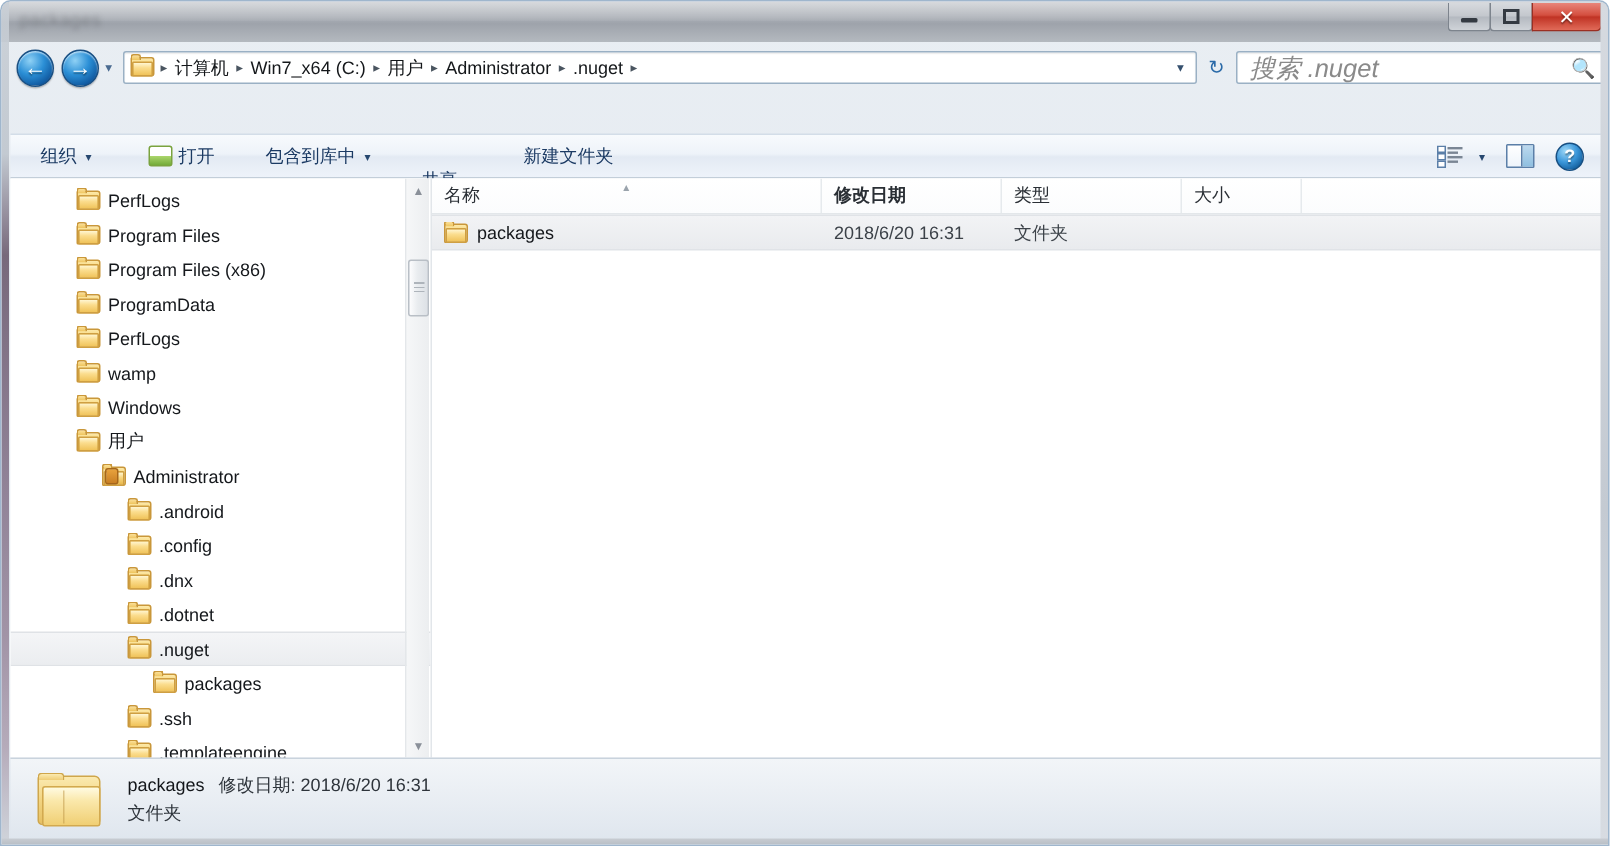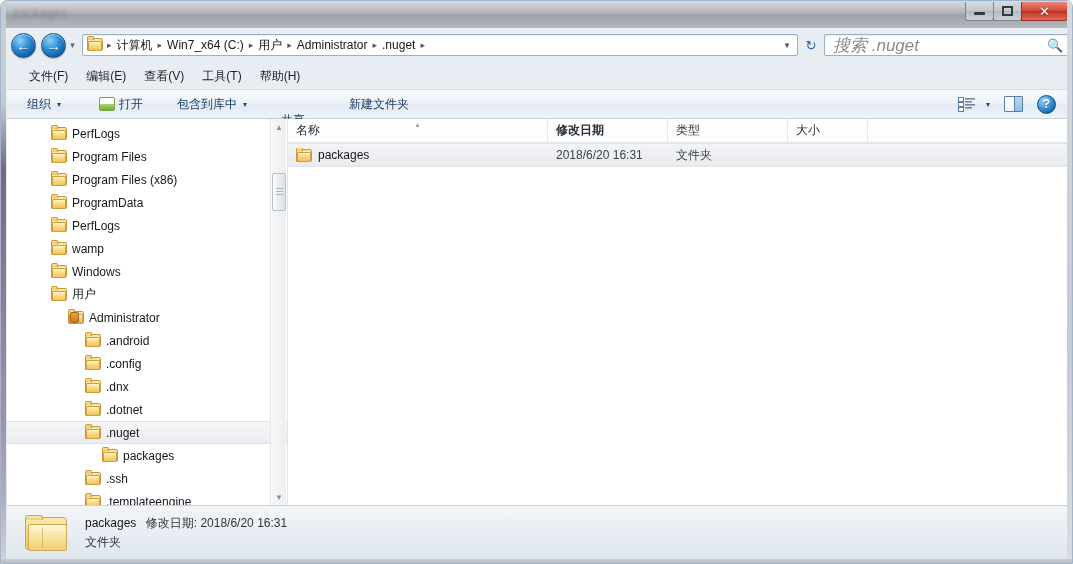--- a/index.html
+++ b/index.html
@@ -388,27 +388,20 @@
     <div class="refreshbtn">
       <span>↻</span>
     </div>
 
     <div class="searchbox">
       <span class="search-ph">搜索 .nuget</span>
       <span class="search-icon">🔍</span>
     </div>
   </div>
 
-  <div class="menubar">
-    <div class="menuitem">文件(F)</div>
-    <div class="menuitem">编辑(E)</div>
-    <div class="menuitem">查看(V)</div>
-    <div class="menuitem">工具(T)</div>
-    <div class="menuitem">帮助(H)</div>
-  </div>
 
   <div class="toolbar">
     <div class="tbitem">
       <span>组织</span>
       <span class="tcaret">▾</span>
     </div>
     <div class="tbitem" style="margin-left:22px;">
       <span style="display:inline-block;width:16px;height:14px;border:1px solid #7aa33f;background:linear-gradient(180deg,#ffffff 0 52%, #a9d46a 52%, #74ac3a 100%);border-radius:2px;"></span>
       <span>打开</span>
     </div>

